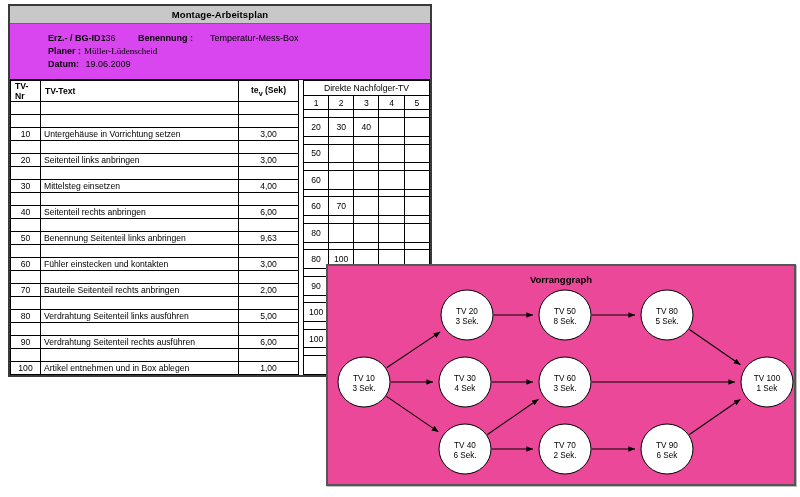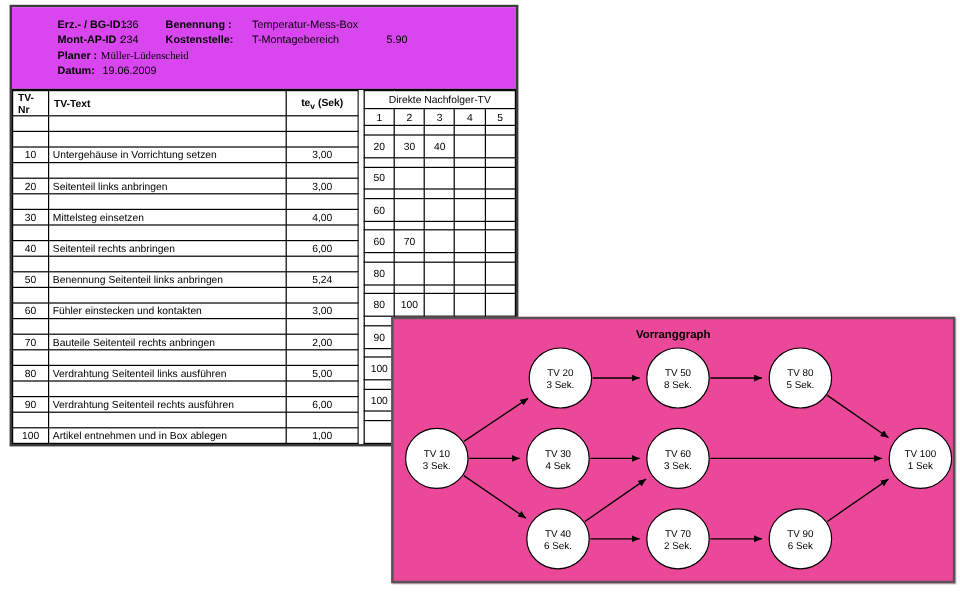--- a/index.html
+++ b/index.html
@@ -159,34 +159,28 @@
     stroke: #000;
     stroke-width: 1.1;
     fill: none;
   }
 </style>
 </head>
 <body>
 
 <div id="arbeitsplan">
 
+  <div id="plan-title-bar">Montage-Arbeitsplan</div>
 
   <div id="plan-meta">
     <div class="meta-row">
       <span class="meta-lbl">Erz.- / BG-ID :</span>
       <span class="meta-val">136</span>
       <span class="meta-lbl2">Benennung :</span>
       <span class="meta-val2">Temperatur-Mess-Box</span>
-    </div>
-    <div class="meta-row">
-      <span class="meta-lbl">Mont-AP-ID :</span>
-      <span class="meta-val">234</span>
-      <span class="meta-lbl2">Kostenstelle:</span>
-      <span class="meta-val2">T-Montagebereich</span>
-      <span class="meta-val3">5.90</span>
     </div>
     <div class="meta-row">
       <span class="meta-lbl">Planer :</span>
       <span class="meta-val left">Müller-Lüdenscheid</span>
     </div>
     <div class="meta-row">
       <span class="meta-lbl">Datum:</span>
       <span class="meta-val">19.06.2009</span>
     </div>
   </div>
@@ -250,21 +244,21 @@
             <td class="c-te">6,00</td>
           </tr>
           <tr class="row-spacer">
             <td class="c-nr"></td>
             <td class="c-txt"></td>
             <td class="c-te"></td>
           </tr>
           <tr class="data-row">
             <td class="c-nr">50</td>
             <td class="c-txt">Benennung Seitenteil links anbringen</td>
-            <td class="c-te">5,24</td>
+            <td class="c-te">9,63</td>
           </tr>
           <tr class="row-spacer">
             <td class="c-nr"></td>
             <td class="c-txt"></td>
             <td class="c-te"></td>
           </tr>
           <tr class="data-row">
             <td class="c-nr">60</td>
             <td class="c-txt">Fühler einstecken und kontakten</td>
             <td class="c-te">3,00</td>

